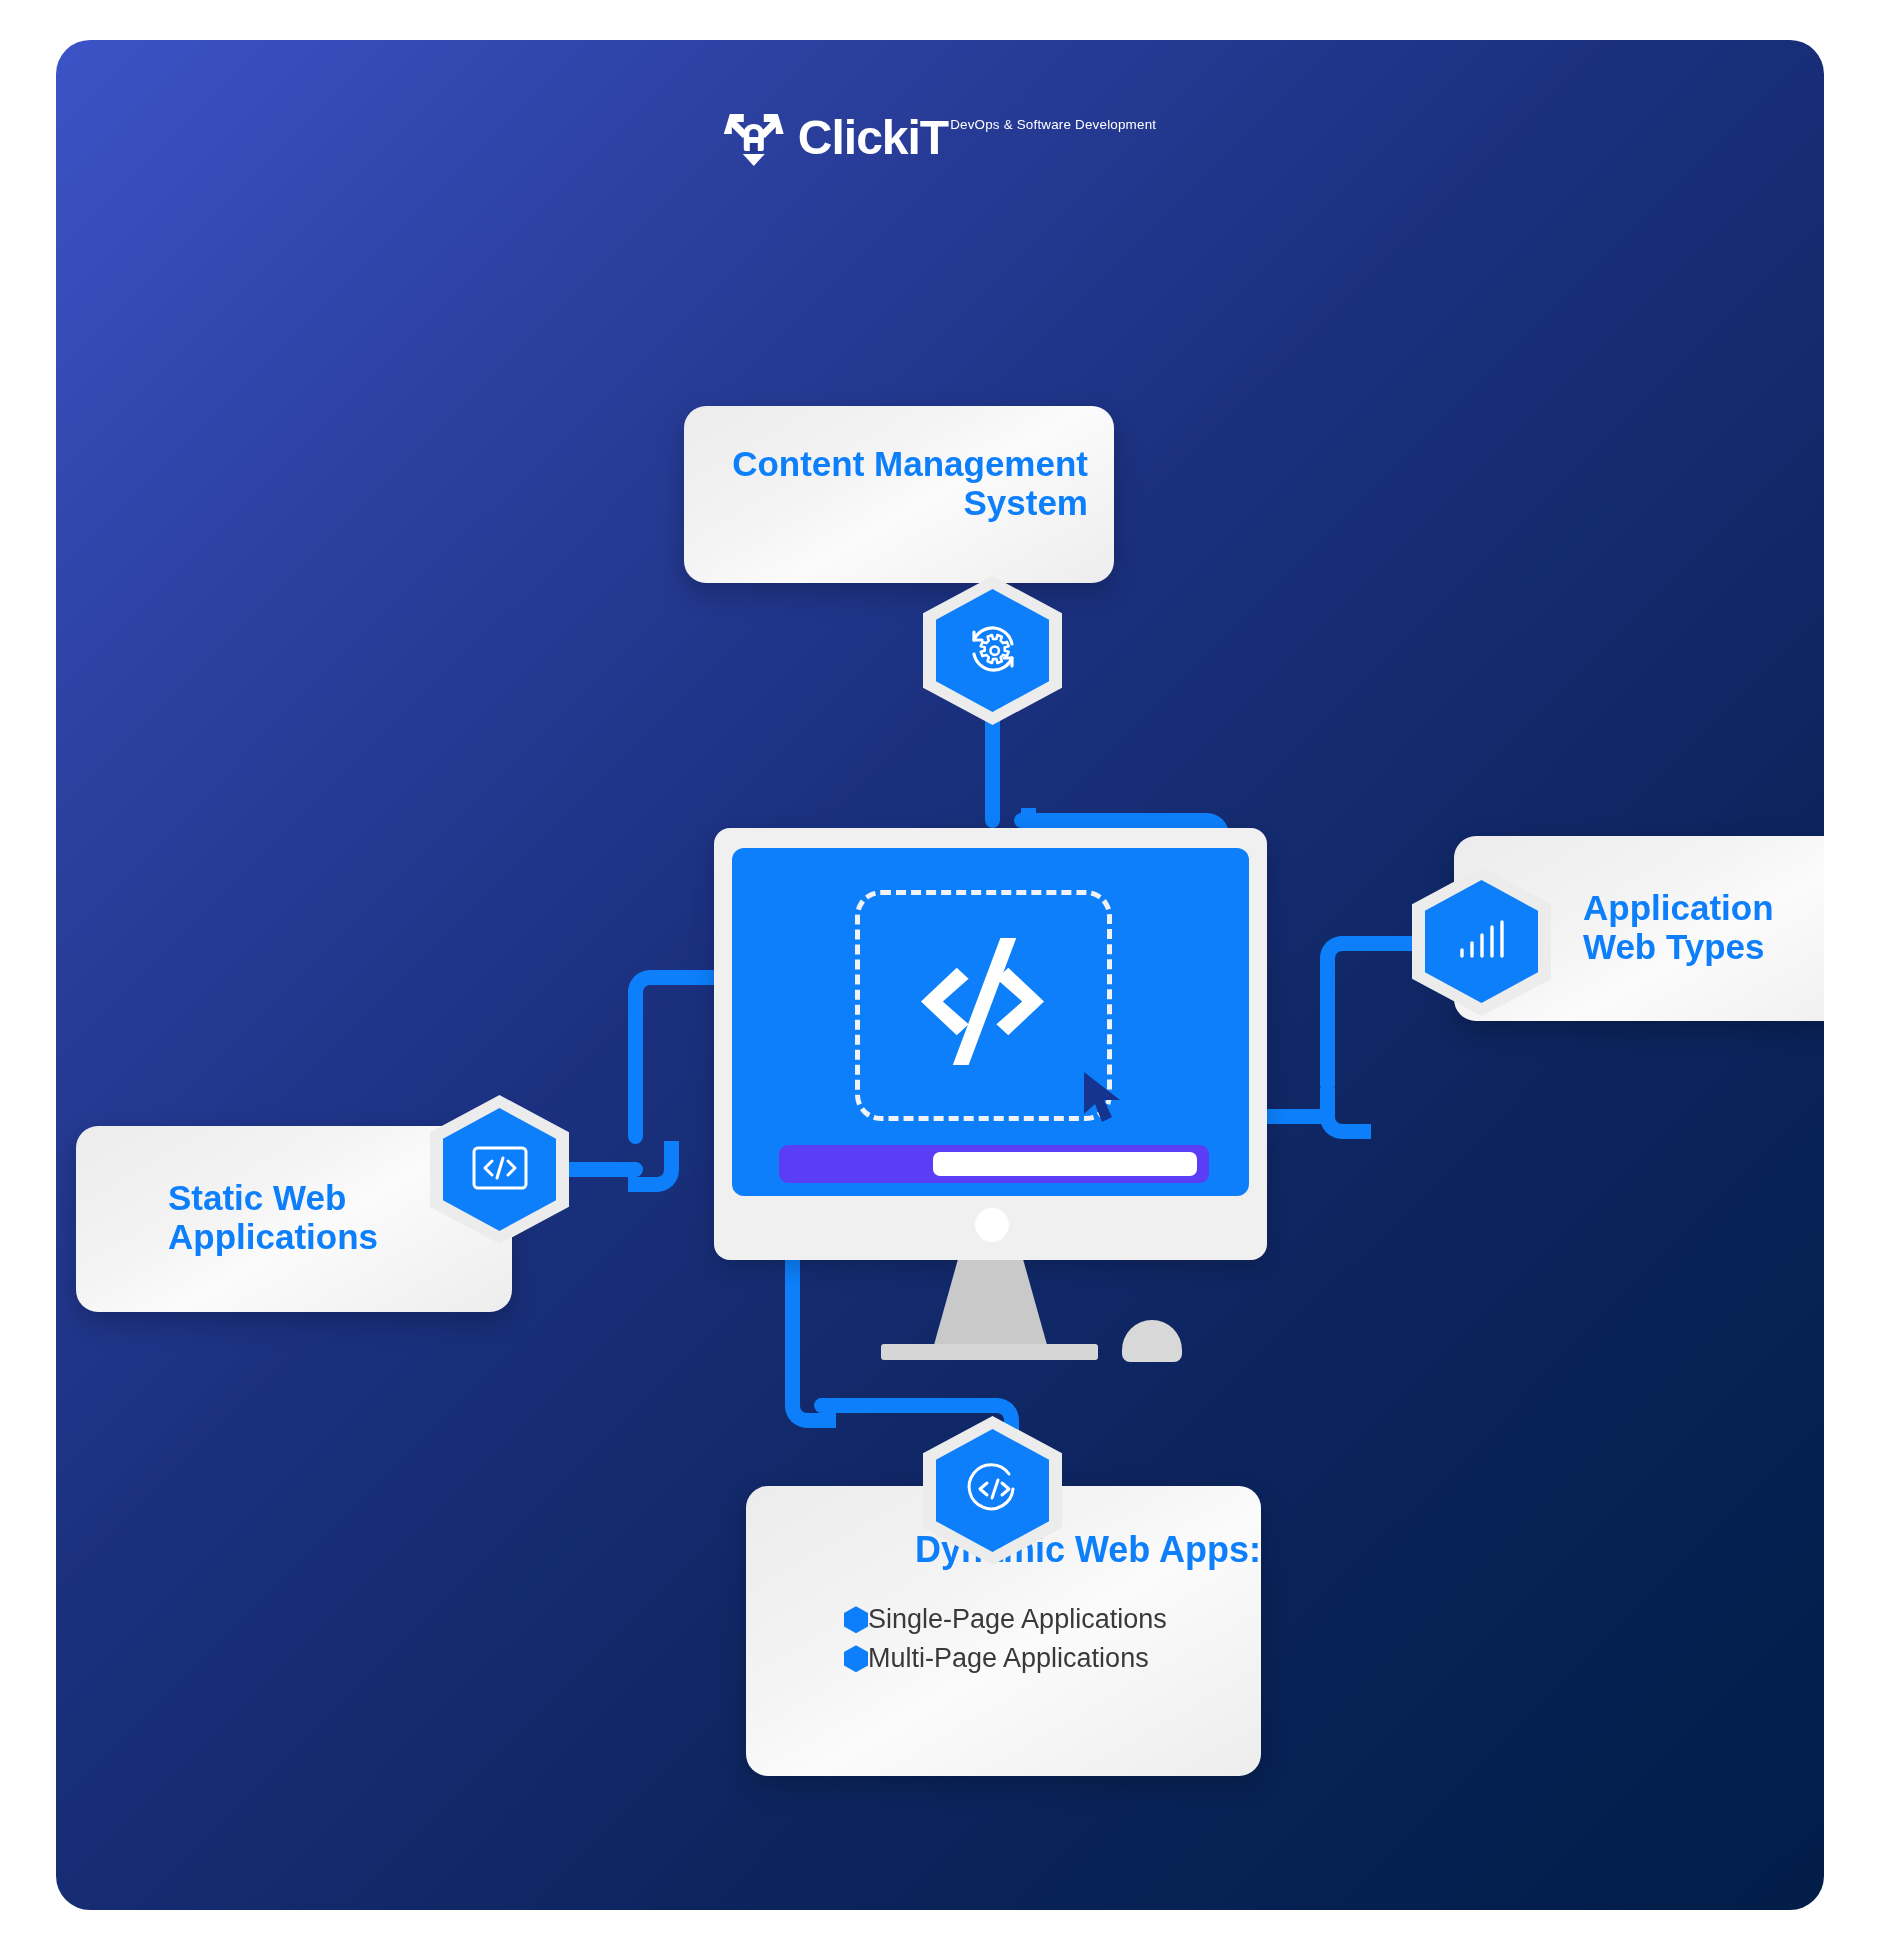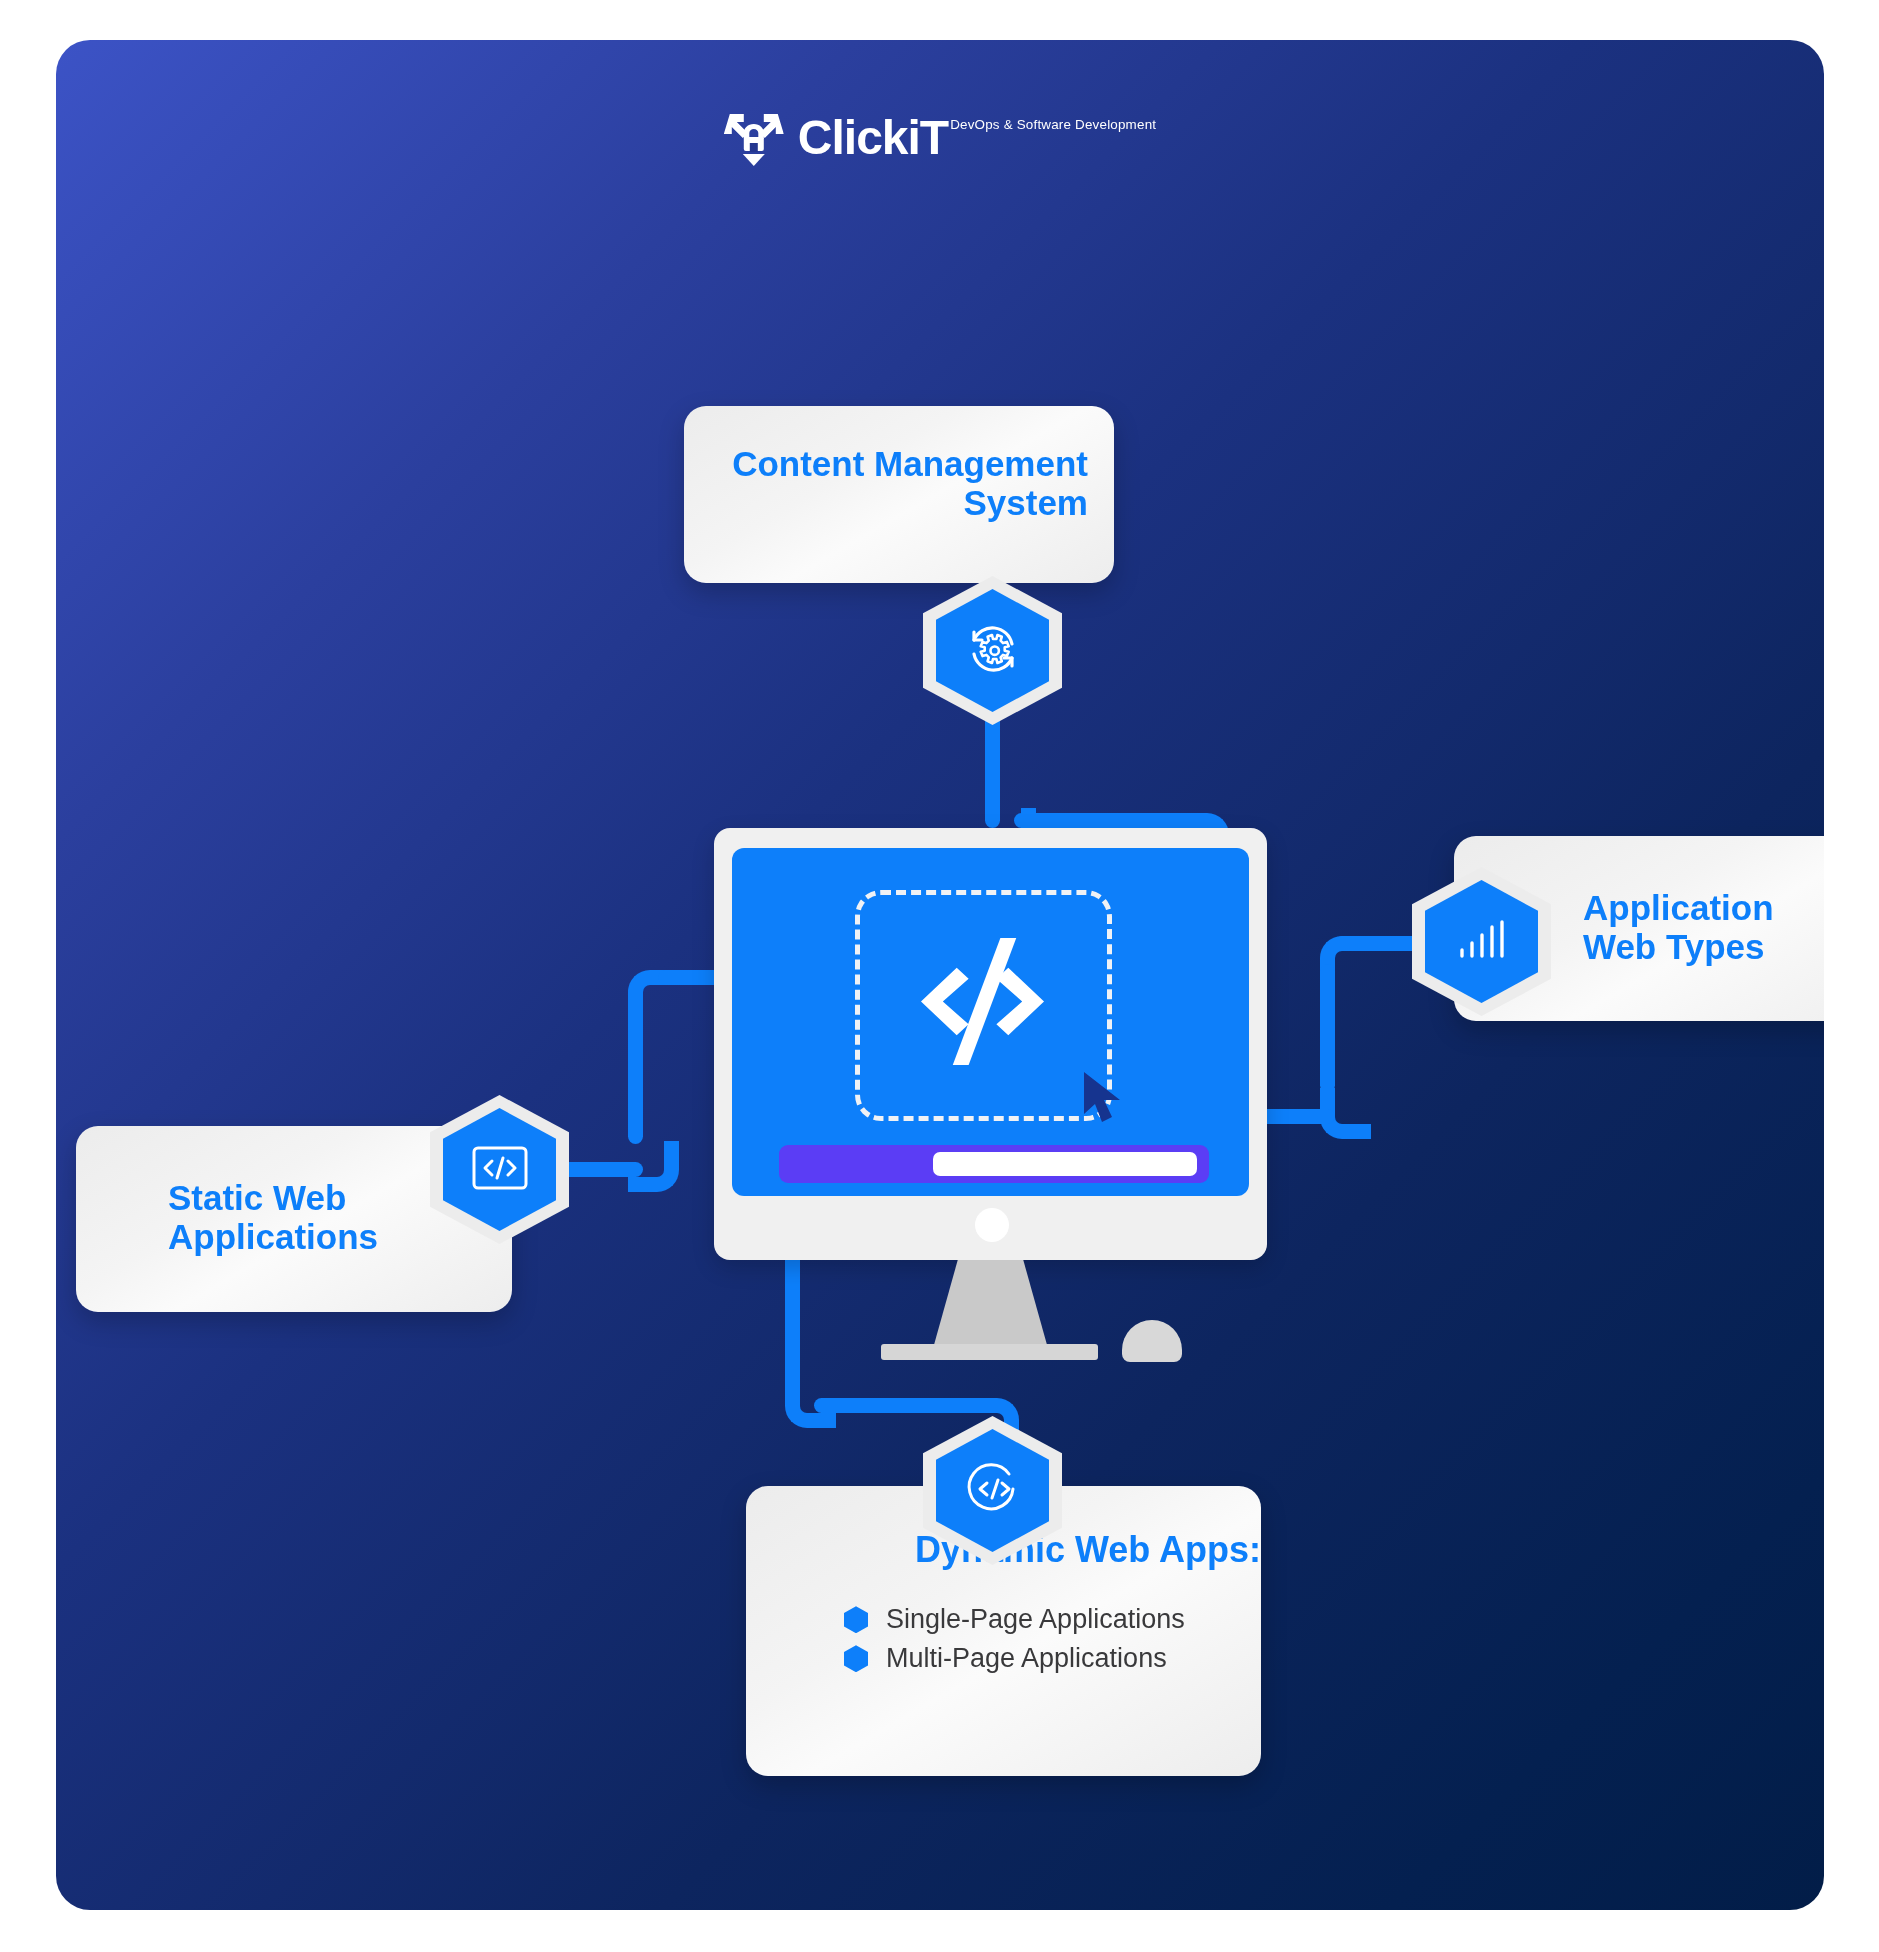--- a/index.html
+++ b/index.html
@@ -78,21 +78,21 @@
   #card-static .heading{font-size:35px;text-align:left;padding:52px 0 0 92px;}
 
   #card-pwa{left:1398px;top:796px;width:468px;height:185px;}
   #card-pwa .heading{font-size:35px;text-align:left;padding:52px 0 0 129px;}
 
   #card-dyn{left:690px;top:1446px;width:515px;height:290px;}
   #card-dyn .heading{font-size:36px;padding:44px 0 0 0;}
   #card-dyn .bullets{
     margin:34px 0 0 78px;display:flex;flex-direction:column;gap:8px;
   }
-  #card-dyn .bullet{display:flex;align-items:center;gap:18px;padding-left:20px;}
+  #card-dyn .bullet{display:flex;align-items:center;padding-left:20px;}
   #card-dyn .bullet .hex{
     width:24px;height:27px;background:#0d7ffa;flex:0 0 auto;
     clip-path:polygon(50% 0%,100% 25%,100% 75%,50% 100%,0% 75%,0% 25%);
   }
   #card-dyn .bullet .txt{font-size:27px;color:#39393b;white-space:nowrap;}
 
   
   .hexbadge{position:absolute;width:113px;height:123px;}
   .hexbadge .halo{
     position:absolute;inset:-13px;background:#ececec;

